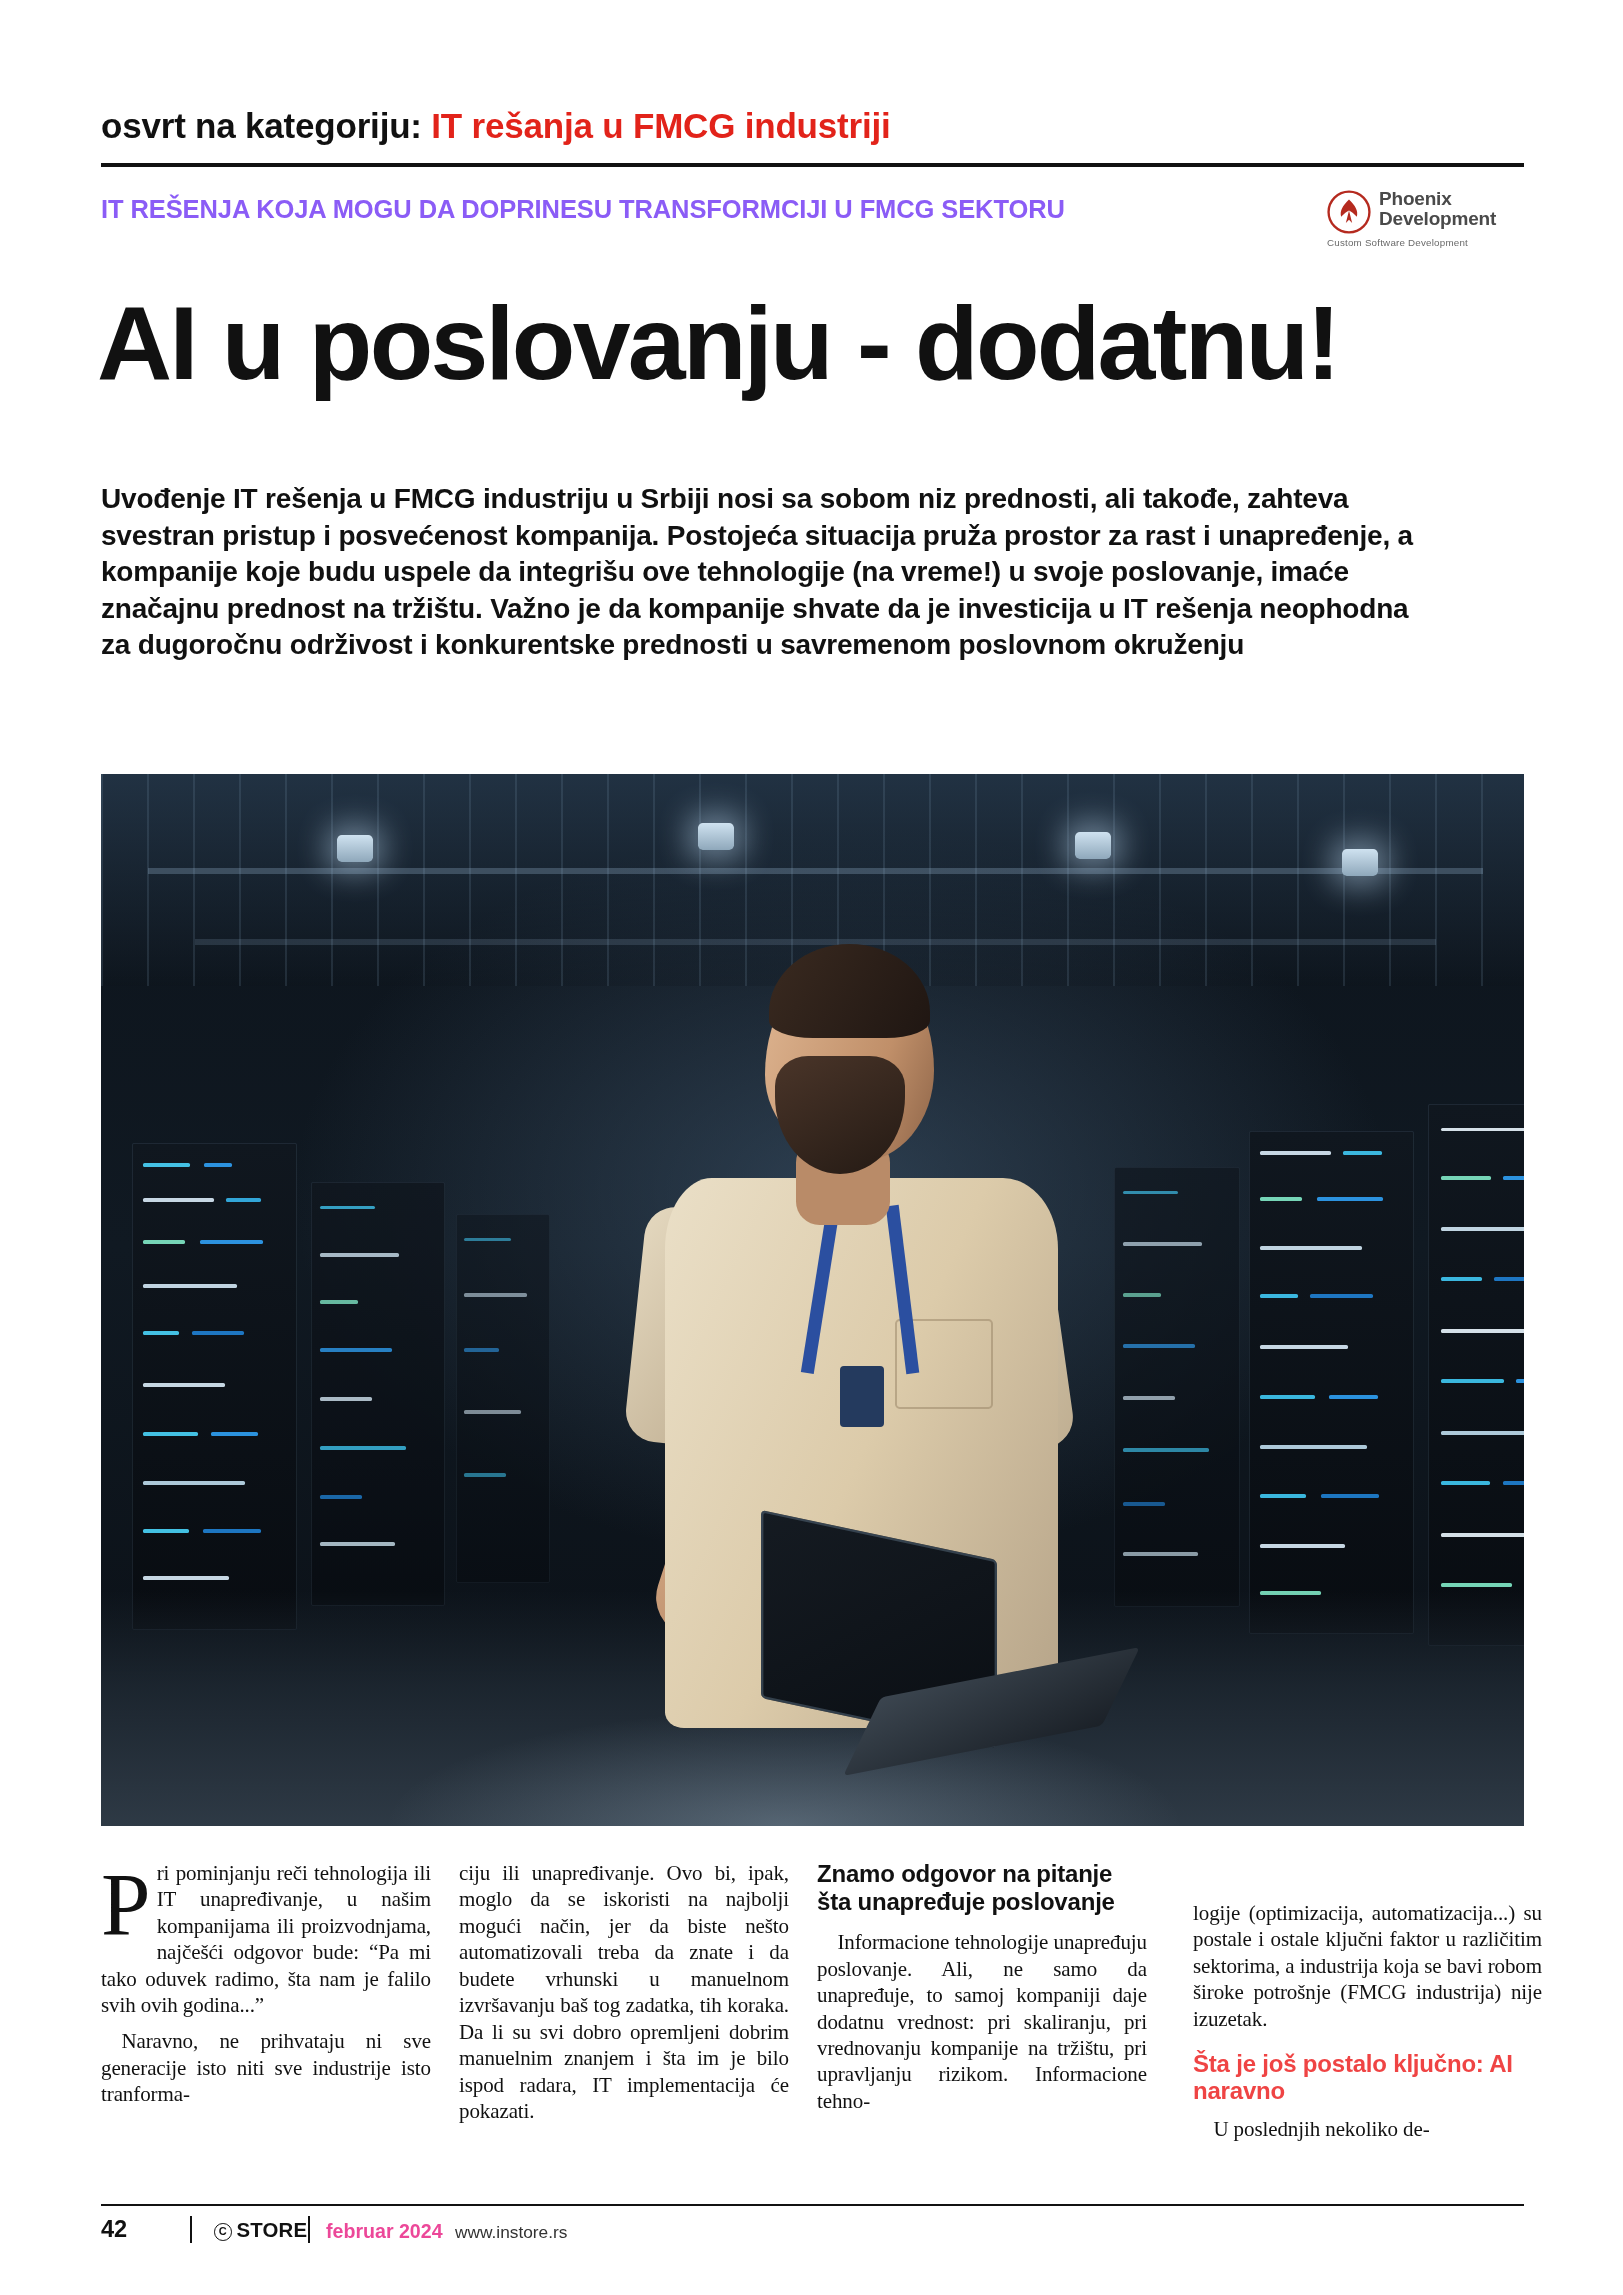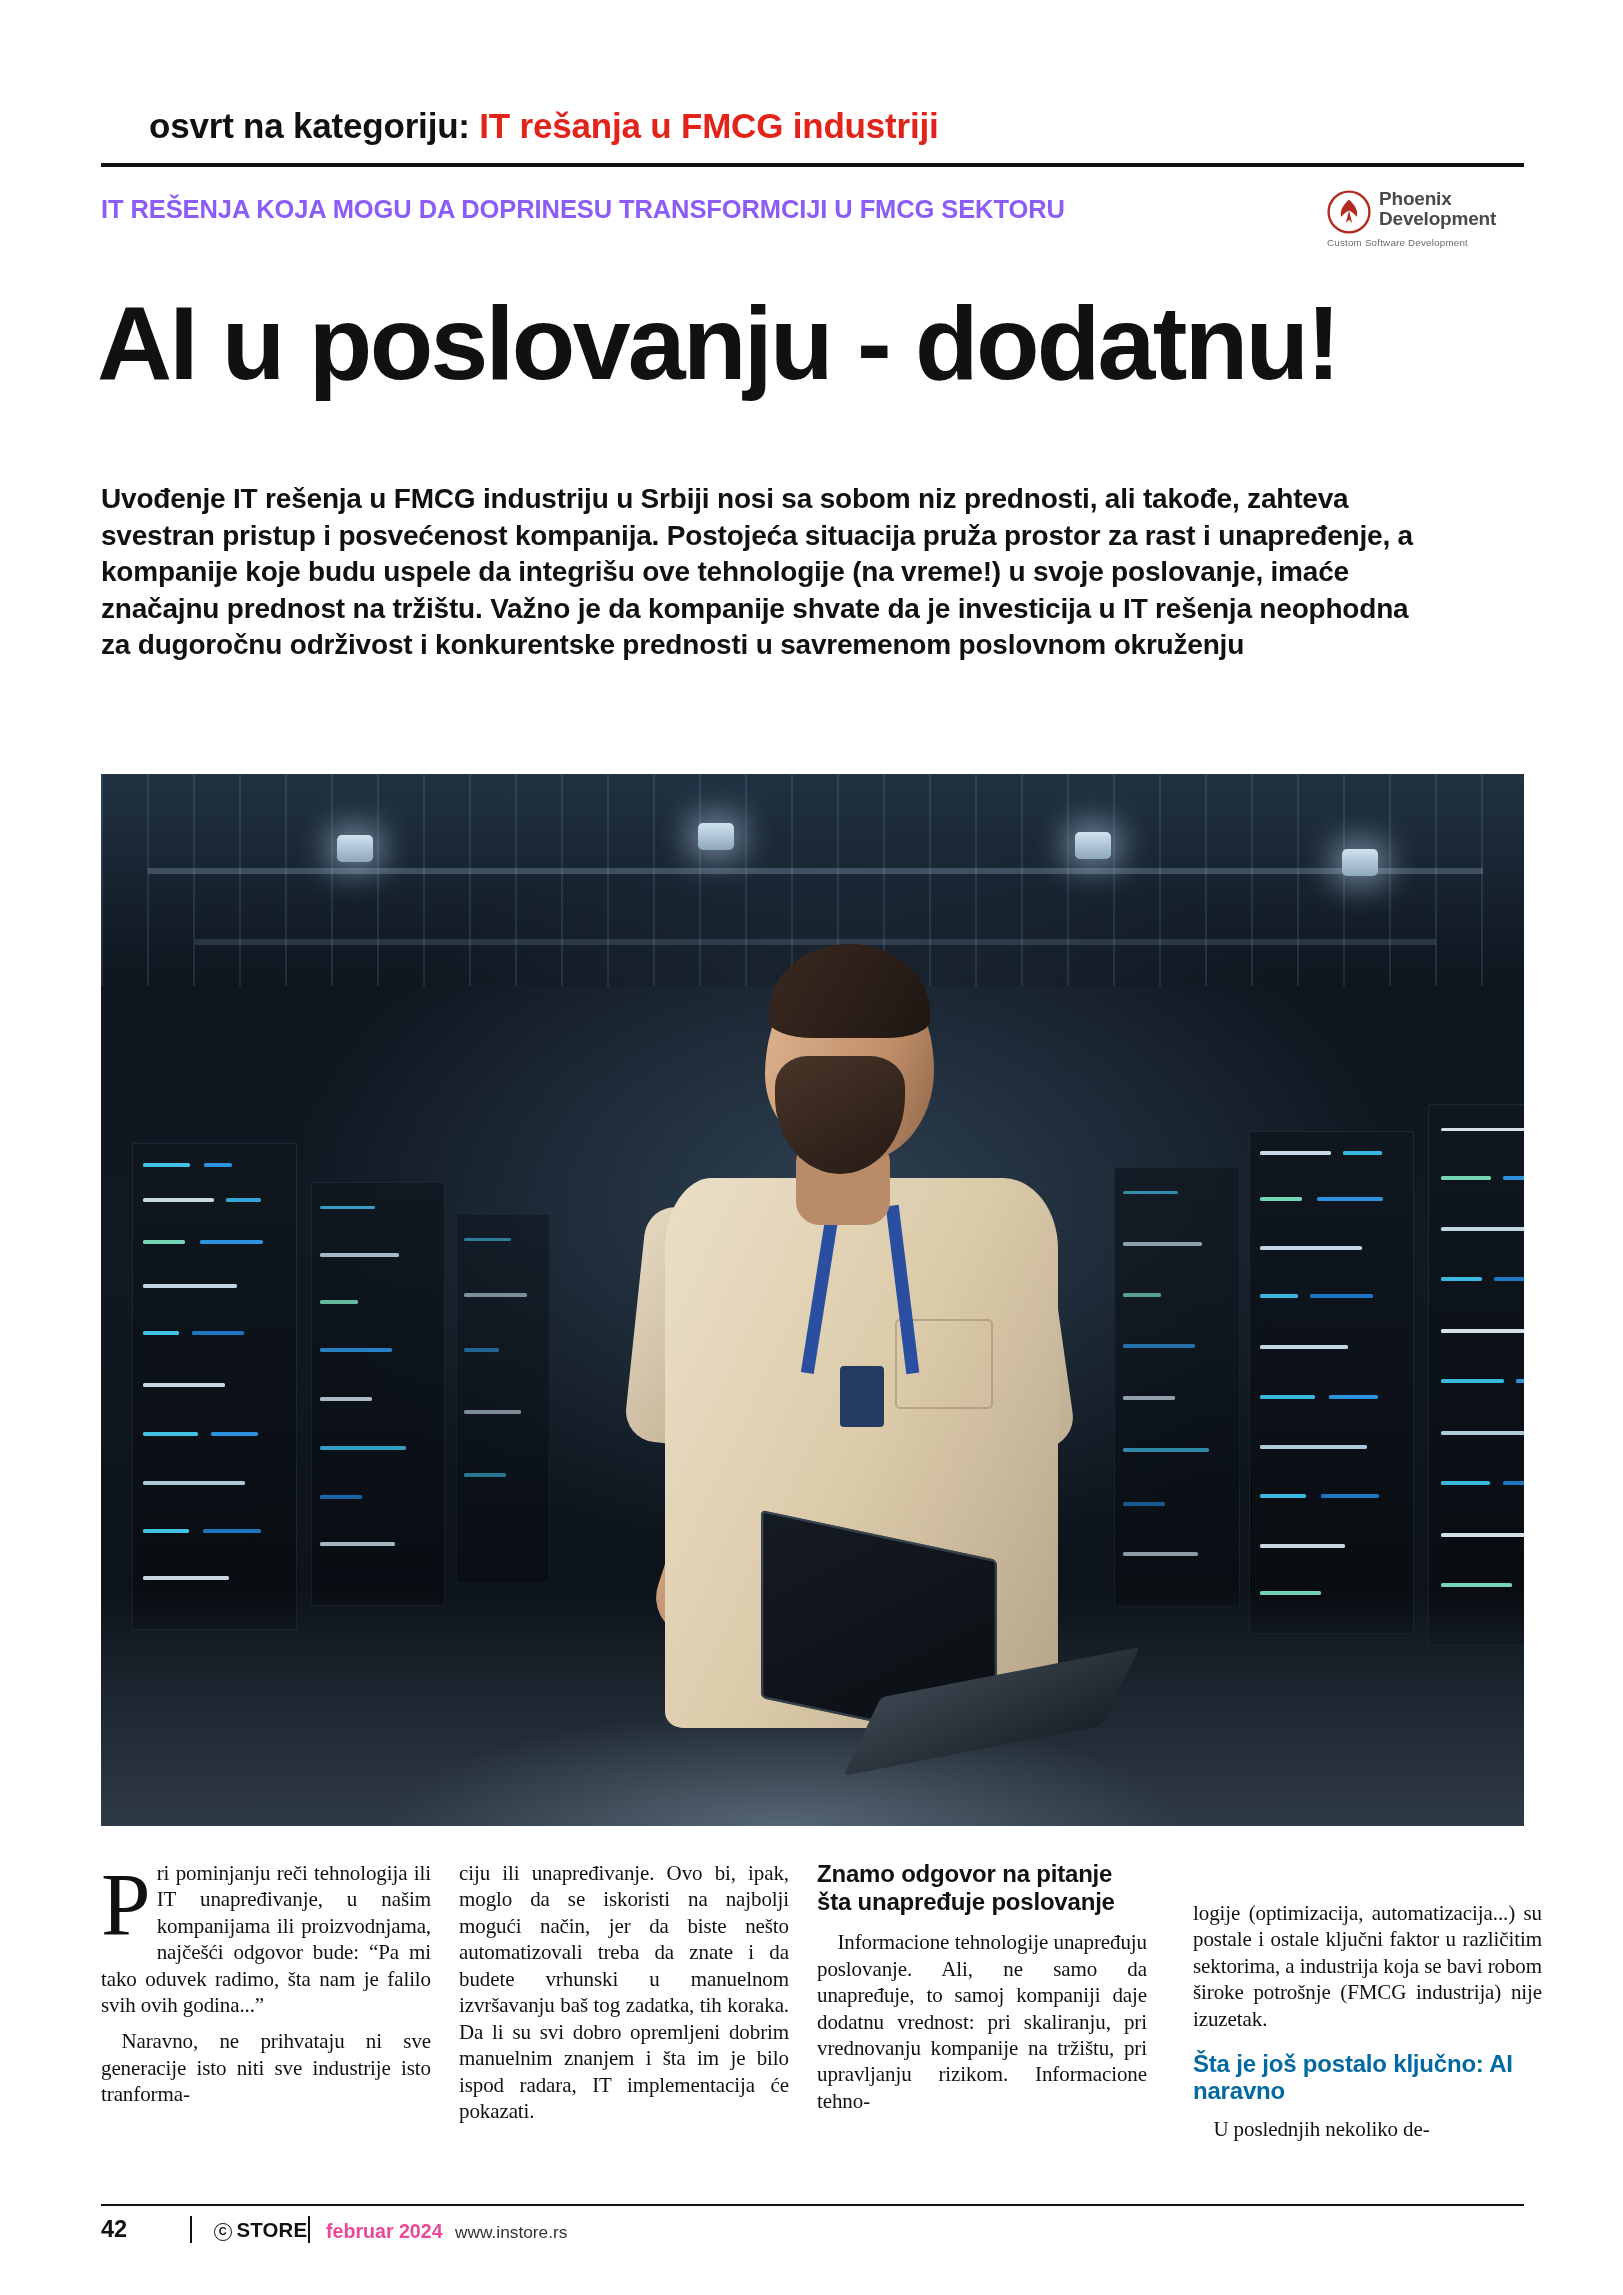--- a/index.html
+++ b/index.html
@@ -29,21 +29,20 @@
     left: 101px;
     top: 108px;
     width: 1423px;
   }
   .kicker {
     font-size: 35px;
     font-weight: bold;
     letter-spacing: -0.2px;
     line-height: 1.05;
     white-space: nowrap;
-    margin-left: 48px;
   }
   .kicker .k-black { color: #111; }
   .kicker .k-red { color: #e2231a; }
   .rule-thick {
     position: absolute;
     left: 101px;
     top: 163px;
     width: 1423px;
     height: 3.9px;
     background: #111;
@@ -316,21 +315,21 @@
     color: #111;
     margin: 0 0 14px 0;
     text-align: left;
   }
   .subhead2 {
     font-family: "Liberation Sans", sans-serif;
     font-size: 24px;
     font-weight: bold;
     line-height: 1.15;
     letter-spacing: -0.2px;
-    color: #0369a1;
+    color: #ef4444;
     margin: 17.3px 0 11px 0;
     text-align: left;
   }
 
   
   .footer-rule {
     position: absolute;
     left: 101px;
     top: 2204px;
     width: 1423px;

